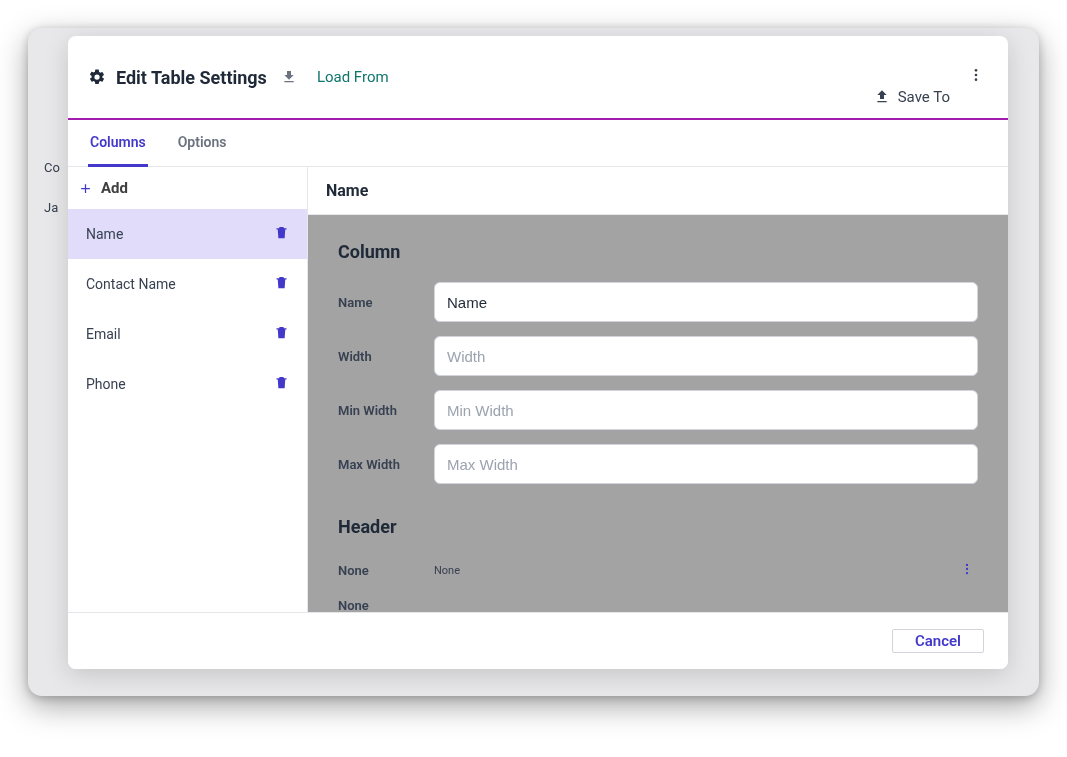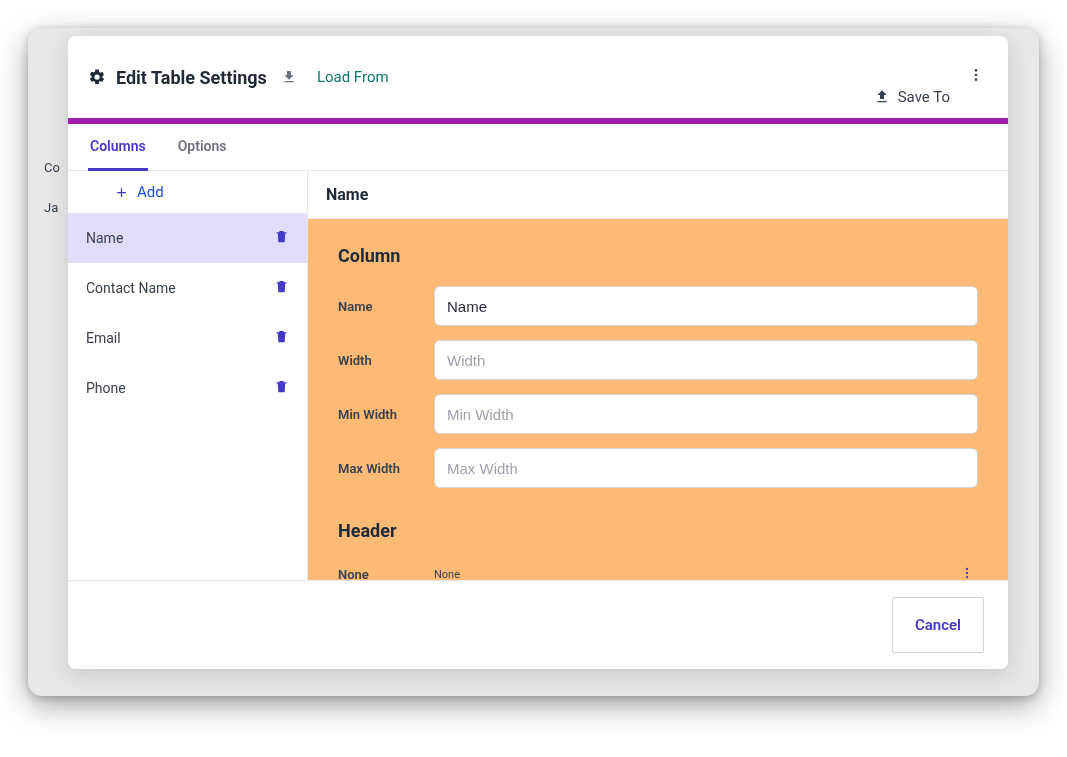--- a/index.html
+++ b/index.html
@@ -33,21 +33,21 @@
       border-radius: 8px;
       box-shadow: 0 6px 24px rgba(0,0,0,0.15);
       display: flex;
       flex-direction: column;
       overflow: hidden;
     }
     .modal-header {
       display: flex;
       align-items: center;
       padding: 12px 20px;
-      border-bottom: 6px solid #a21caf;
+      border-bottom: 2px solid #a21caf;
       gap: 14px;
     }
     .modal-title-wrap { display: flex; align-items: center; gap: 10px; }
     .modal-title { font-size: 18px; font-weight: 700; color: #1f2937; }
     .load-from { display: flex; align-items: center; gap: 20px; color: #0f766e; font-size: 15px; cursor: pointer; }
     .header-spacer { flex: 1; }
     .save-to { display: flex; align-items: center; gap: 8px; color: #374151; font-size: 15px; cursor: pointer; margin-top: 40px; }
     .more-btn { color: #374151; cursor: pointer; padding: 4px; }
     .gear-icon, .download-icon, .upload-icon, .kebab-icon, .plus-icon, .trash-icon { display: inline-flex; }
     .tabs {
@@ -75,25 +75,24 @@
       width: 240px;
       border-right: 1px solid #e5e7eb;
       display: flex;
       flex-direction: column;
     }
     .add-row {
       display: flex;
       align-items: center;
       gap: 8px;
       padding: 12px 16px 12px 10px;
-      color: #1d4ed8;
-      font-weight: 400;
+      color: #404040;
+      font-weight: 700;
       font-size: 15px;
       cursor: pointer;
-      margin-left: 36px;
     }
     .col-list { flex: 1; overflow: auto; }
     .col-item {
       display: flex;
       align-items: center;
       justify-content: space-between;
       padding: 16px 18px;
       font-size: 14px;
       color: #374151;
       cursor: pointer;
@@ -108,21 +107,21 @@
     }
     .content-header {
       padding: 14px 18px;
       font-size: 16px;
       font-weight: 700;
       color: #1f2937;
       border-bottom: 1px solid #e5e7eb;
     }
     .form-area {
       flex: 1;
-      background: #fdba74;
+      background: #a3a3a3;
       padding: 26px 30px 10px 30px;
       overflow: auto;
     }
     .section-title {
       font-size: 18px;
       font-weight: 700;
       color: #1f2937;
       margin-bottom: 20px;
     }
     .form-row {
@@ -163,21 +162,21 @@
     .color-more { color: #4338ca; cursor: pointer; padding: 4px; }
     .footer {
       display: flex;
       justify-content: flex-end;
       gap: 14px;
       padding: 16px 24px;
       border-top: 1px solid #e5e7eb;
       background: #fff;
     }
     .btn {
-      height: 56px;
+      height: 24px;
       padding: 0 22px;
       border-radius: 2px;
       font-size: 15px;
       font-weight: 600;
       cursor: pointer;
       display: inline-flex;
       align-items: center;
       justify-content: center;
     }
     .btn-cancel {

